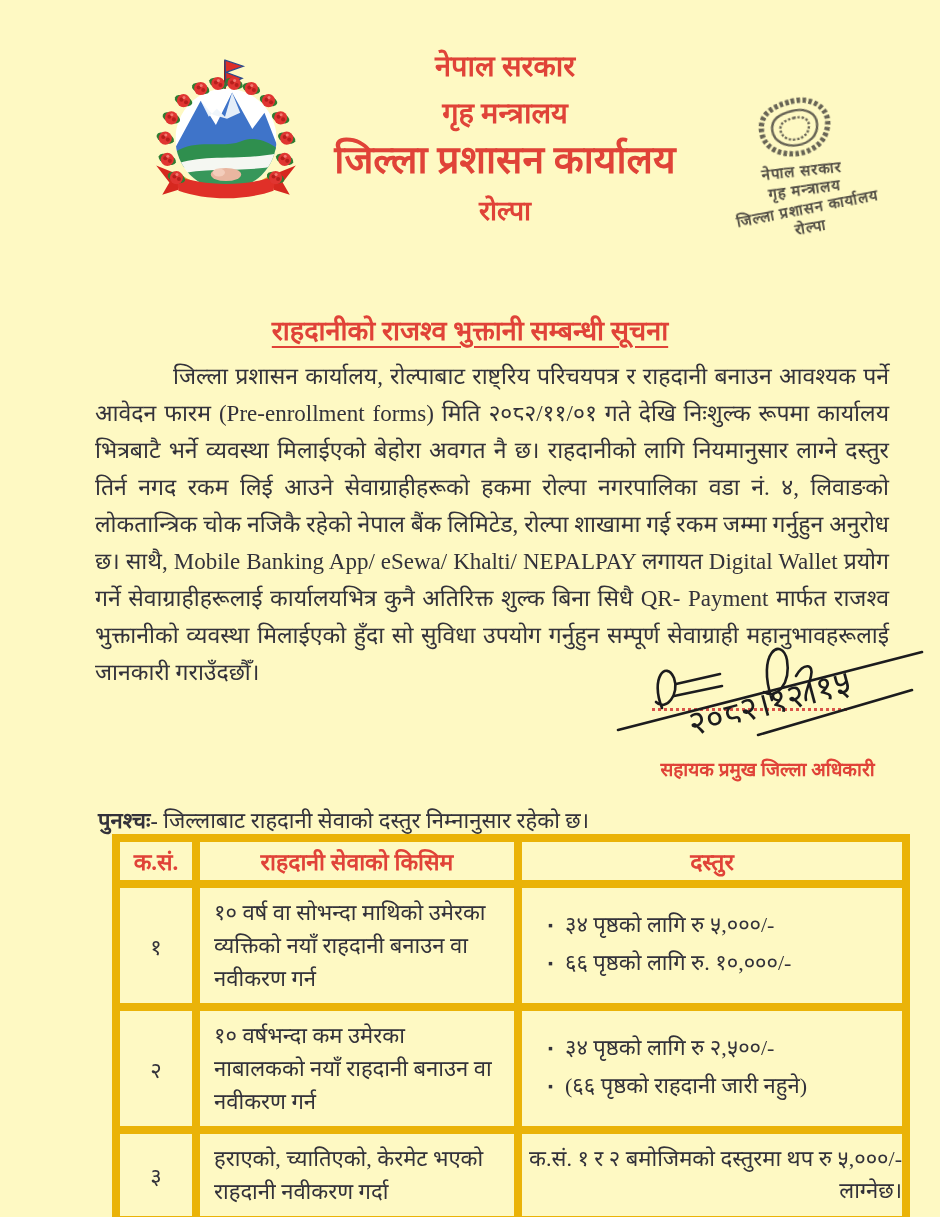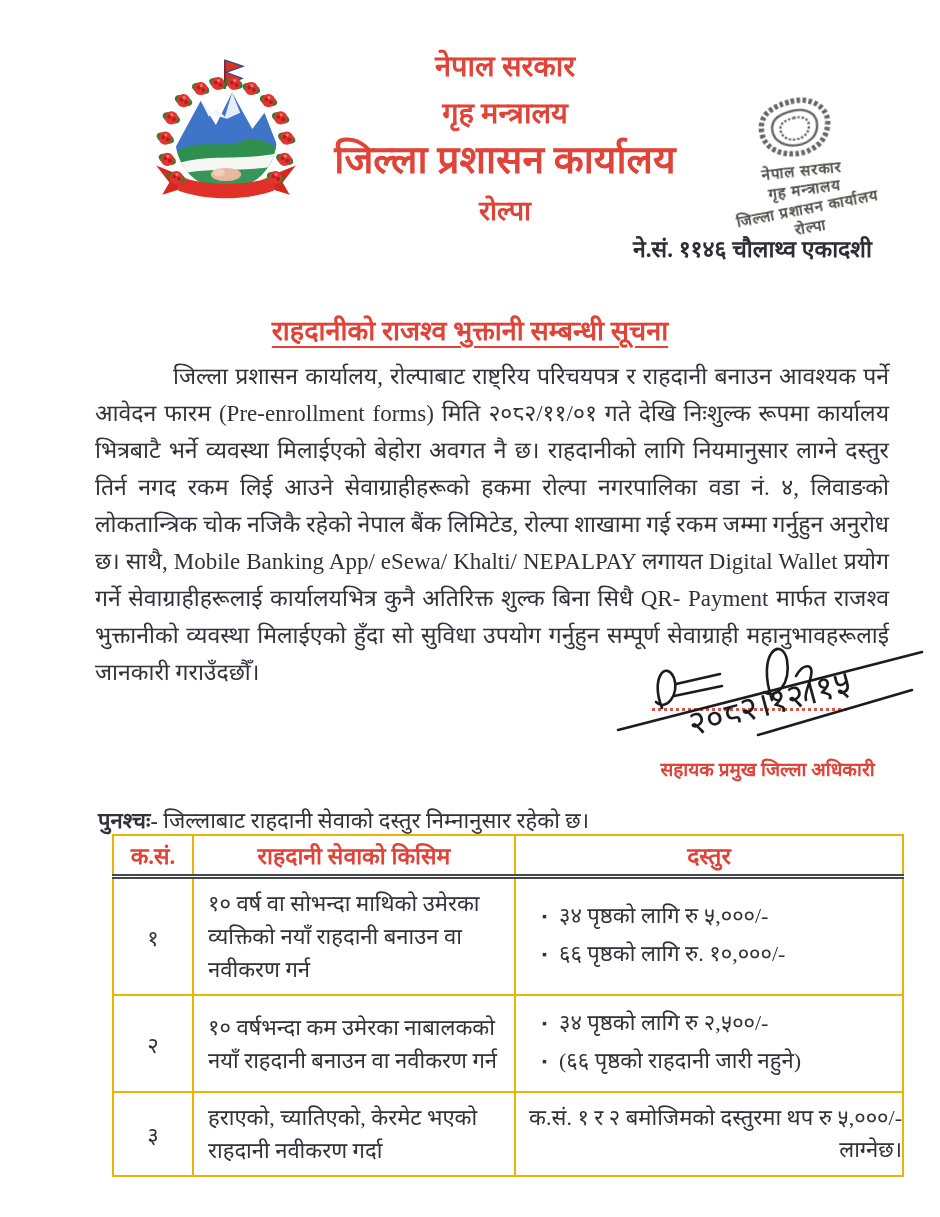--- a/index.html
+++ b/index.html
@@ -1,18 +1,18 @@
 <!DOCTYPE html>
 <html lang="ne"><head>
 <meta charset="utf-8">
 <style>
   html,body{margin:0;padding:0;background:#e8e6e4;}
   .page{
     position:relative;width:940px;height:1217px;margin:0 auto;
-    background:#ffffff;overflow:hidden;
+    background:#fef9c3;overflow:hidden;
     font-family:"Liberation Serif","DejaVu Serif",serif;
     color:#35343c;
   }
   
   .emblem{position:absolute;left:140px;top:54px;}
   .head-center{position:absolute;left:295px;top:46px;width:420px;text-align:center;color:#e04338;}
   .head-govt{font-size:29px;font-weight:bold;line-height:40px;}
   .head-ministry{font-size:29px;font-weight:bold;line-height:40px;margin-top:7px;}
   .head-office{font-size:39px;font-weight:bold;line-height:50px;margin-top:2px;}
   .head-district{font-size:27px;font-weight:bold;line-height:36px;margin-top:8px;}
@@ -51,21 +51,21 @@
   .sig-name{position:absolute;top:88px;width:100%;text-align:center;color:#e04338;font-size:23px;font-weight:bold;}
   .sig-desig{position:absolute;top:120px;width:100%;text-align:center;color:#e04338;font-size:19px;font-weight:bold;}
   
   .postscript{position:absolute;left:98px;top:804px;font-size:22px;color:#33323a;}
   .ps-label{font-weight:bold;}
   
   .fee-table{
     position:absolute;left:112px;top:834px;width:790px;
     border-collapse:collapse;table-layout:fixed;font-size:22px;color:#33323a;
   }
-  .fee-table th,.fee-table td{border:2px solid #eab308;vertical-align:middle;}
+  .fee-table th,.fee-table td{border:8px solid #eab308;vertical-align:middle;}
   .fee-table th{
     color:#e04338;font-size:23px;font-weight:bold;padding:3px 4px;
     border-bottom:5px double #47464b;
   }
   .fee-table col.c1{width:80px;} .fee-table col.c2{width:322px;} .fee-table col.c3{width:388px;}
   .col-sn{text-align:center;padding:4px;}
   .col-service{text-align:left;padding:8px 14px;line-height:33px;}
   .col-fee{padding:8px 6px 8px 26px;line-height:32px;}
   .fee-line{display:flex;align-items:baseline;gap:12px;margin:3px 0;}
   .fee-line .bullet{font-size:14px;position:relative;top:-2px;}
@@ -143,21 +143,20 @@
         <path d="M40,18 C48,17 53,21 52,26 C51,33 46,36 39,36 C33,36 27,32 28,25 C29,20 33,19 40,18 Z" stroke-width="2" stroke-dasharray="2 1.5"></path>
       </g>
     </svg>
     <div class="stamp-line s1">नेपाल सरकार</div>
     <div class="stamp-line s2">गृह मन्त्रालय</div>
     <div class="stamp-line s3">जिल्ला प्रशासन कार्यालय</div>
     <div class="stamp-line s4">रोल्पा</div>
   </div>
 
   <div class="dates">
-    <div class="date-line">ने.सं. ११४६ चौलाथ्व एकादशी</div>
   </div>
 
   <div class="title">
     <span>राहदानीको राजश्व भुक्तानी सम्बन्धी सूचना</span>
   </div>
 
   <p class="body-text">जिल्ला प्रशासन कार्यालय, रोल्पाबाट राष्ट्रिय परिचयपत्र र राहदानी बनाउन आवश्यक पर्ने आवेदन फारम (Pre-enrollment forms) मिति २०८२/११/०१ गते देखि निःशुल्क रूपमा कार्यालय भित्रबाटै भर्ने व्यवस्था मिलाईएको बेहोरा अवगत नै छ। राहदानीको लागि नियमानुसार लाग्ने दस्तुर तिर्न नगद रकम लिई आउने सेवाग्राहीहरूको हकमा रोल्पा नगरपालिका वडा नं. ४, लिवाङको लोकतान्त्रिक चोक नजिकै रहेको नेपाल बैंक लिमिटेड, रोल्पा शाखामा गई रकम जम्मा गर्नुहुन अनुरोध छ। साथै, Mobile Banking App/ eSewa/ Khalti/ NEPALPAY लगायत Digital Wallet प्रयोग गर्ने सेवाग्राहीहरूलाई कार्यालयभित्र कुनै अतिरिक्त शुल्क बिना सिधै QR- Payment मार्फत राजश्व भुक्तानीको व्यवस्था मिलाईएको हुँदा सो सुविधा उपयोग गर्नुहुन सम्पूर्ण सेवाग्राही महानुभावहरूलाई जानकारी गराउँदछौँ।</p>
 
   <div class="signature">
     <svg class="sig-svg" width="335" height="115" viewBox="0 0 335 115">

